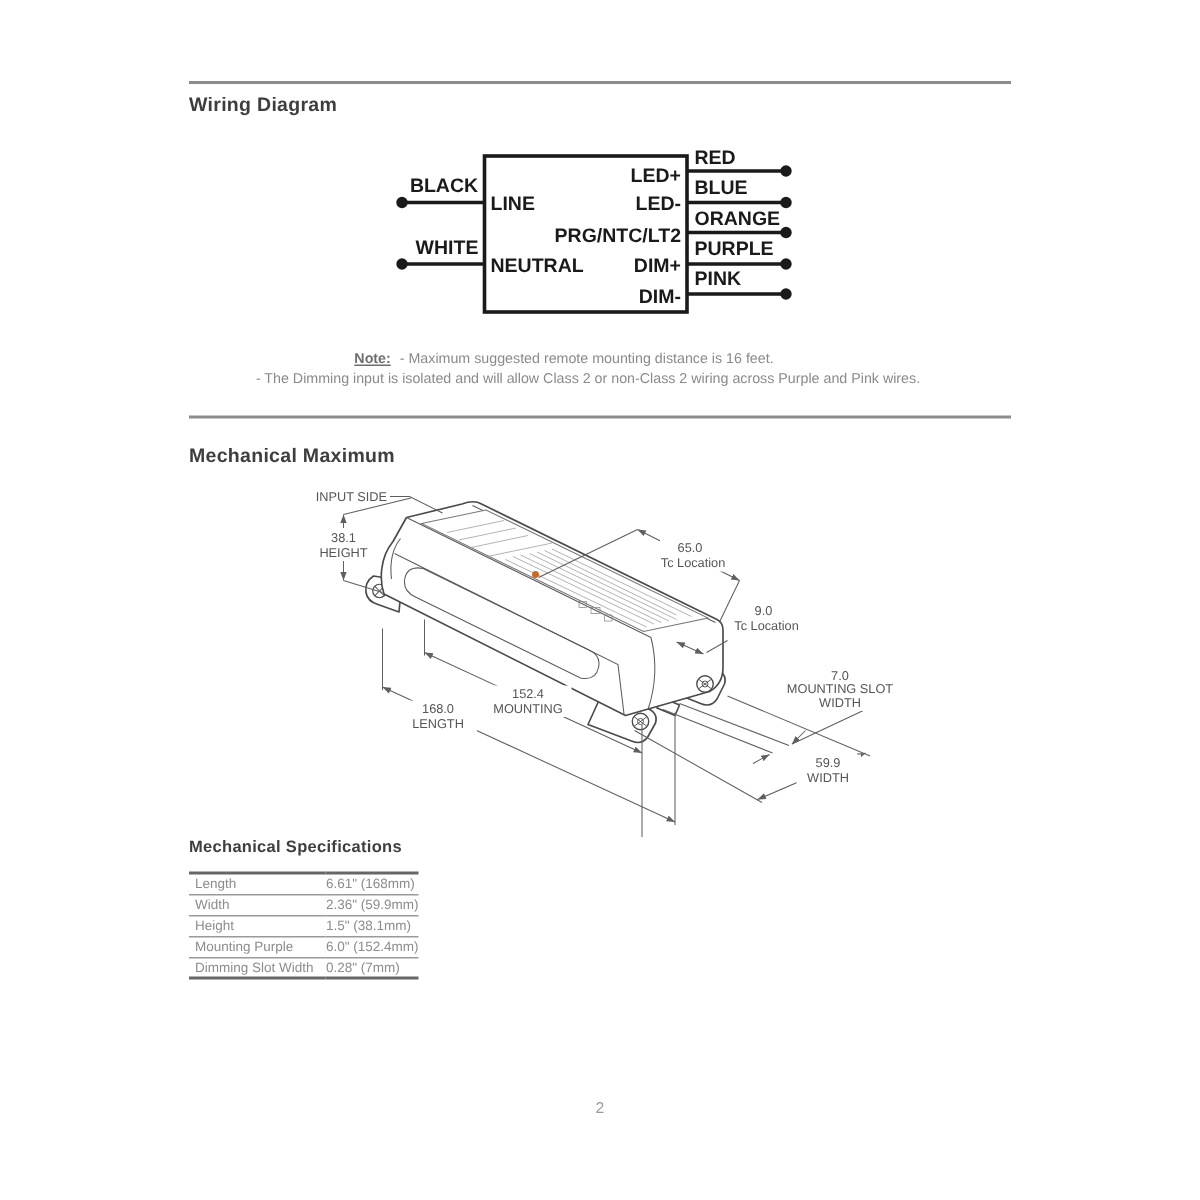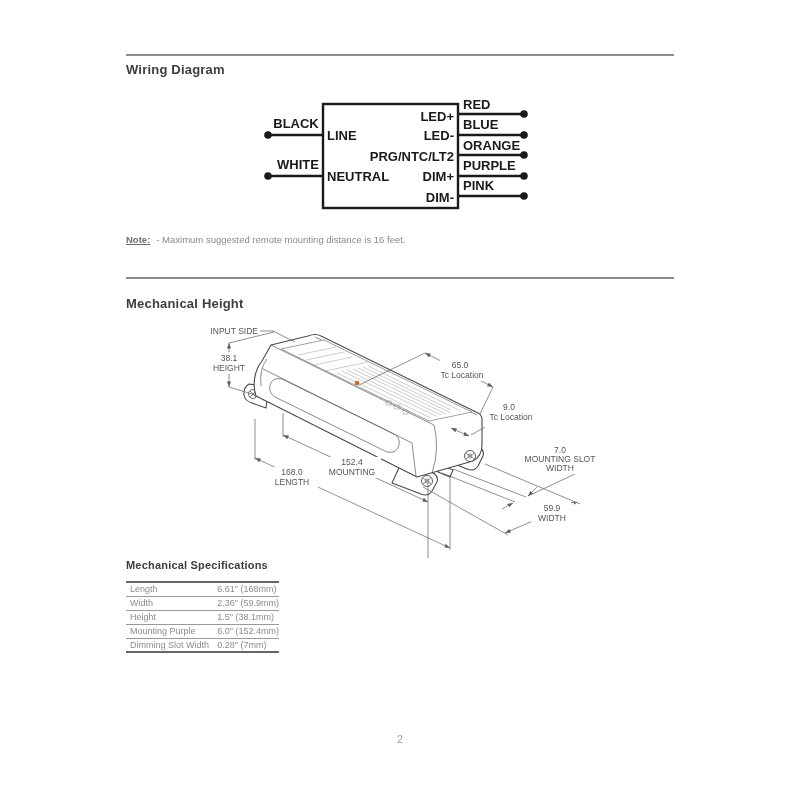--- a/index.html
+++ b/index.html
@@ -1,20 +1,20 @@
 <!DOCTYPE html>
 <html><head>
 <meta charset="utf-8">
 <style>
   html,body{margin:0;padding:0;background:#fff;}
   #page{position:relative;width:800px;height:800px;background:#ffffff;overflow:hidden;
         font-family:"Liberation Sans", sans-serif;}
   .rule{position:absolute;left:126px;width:548px;height:2px;background:#8c8c8c;}
   .sec-heading{position:absolute;left:126px;font-size:13px;font-weight:bold;color:#3e3e3e;letter-spacing:.2px;}
-  .note-block{position:absolute;left:126px;top:233px;width:500px;font-size:9.5px;color:#8a8a8a;line-height:13px;}
+  .note-block{position:absolute;left:126px;top:233px;width:500px;font-size:9.5px;color:#8a8a8a;line-height:13px;text-align:center;}
   .note-label{font-weight:bold;color:#6e6e6e;text-decoration:underline;margin-right:6px;}
   .note-line2{padding-left:32px;}
   svg text{font-family:"Liberation Sans", sans-serif;}
   .wire-text{font-size:13px;font-weight:bold;fill:#1a1a1a;}
   .dim-text{font-size:8.5px;fill:#555;}
   .dev{fill:#fff;stroke:#4a4a4a;stroke-width:1.1;stroke-linejoin:round;}
   .dev-thin{fill:none;stroke:#5a5a5a;stroke-width:.7;}
   .dev-faint{fill:none;stroke:#9a9a9a;stroke-width:.5;}
   .dim{fill:none;stroke:#5f5f5f;stroke-width:.7;}
   .txtbg{fill:#ffffff;}
@@ -73,24 +73,25 @@
     </g>
     <text class="wire-text" x="203" y="14">RED</text>
     <text class="wire-text" x="203" y="34">BLUE</text>
     <text class="wire-text" x="203" y="55">ORANGE</text>
     <text class="wire-text" x="203" y="75">PURPLE</text>
     <text class="wire-text" x="203" y="95">PINK</text>
   </svg>
 
   <div class="note-block">
     <div><span class="note-label">Note:</span><span>- Maximum suggested remote mounting distance is 16 feet.</span></div>
+    <div class="note-line2">- The Dimming input is isolated and will allow Class 2 or non-Class 2 wiring across Purple and Pink wires.</div>
   </div>
 
   <div class="rule" style="top:277px"></div>
-  <div class="sec-heading" style="top:296px">Mechanical Height</div>
+  <div class="sec-heading" style="top:296px">Mechanical Maximum</div>
 
   <svg width="480" height="245" viewBox="0 0 480 245" style="position:absolute;left:140px;top:315px">
     <defs>
       <marker id="arrE" orient="auto" markerWidth="9" markerHeight="7" refX="8" refY="3">
         <path d="M0,0 L8,3 L0,6 Z" fill="#5f5f5f"></path>
       </marker>
       <marker id="arrS" orient="auto" markerWidth="9" markerHeight="7" refX="0" refY="3">
         <path d="M8,0 L0,3 L8,6 Z" fill="#5f5f5f"></path>
       </marker>
     </defs>

